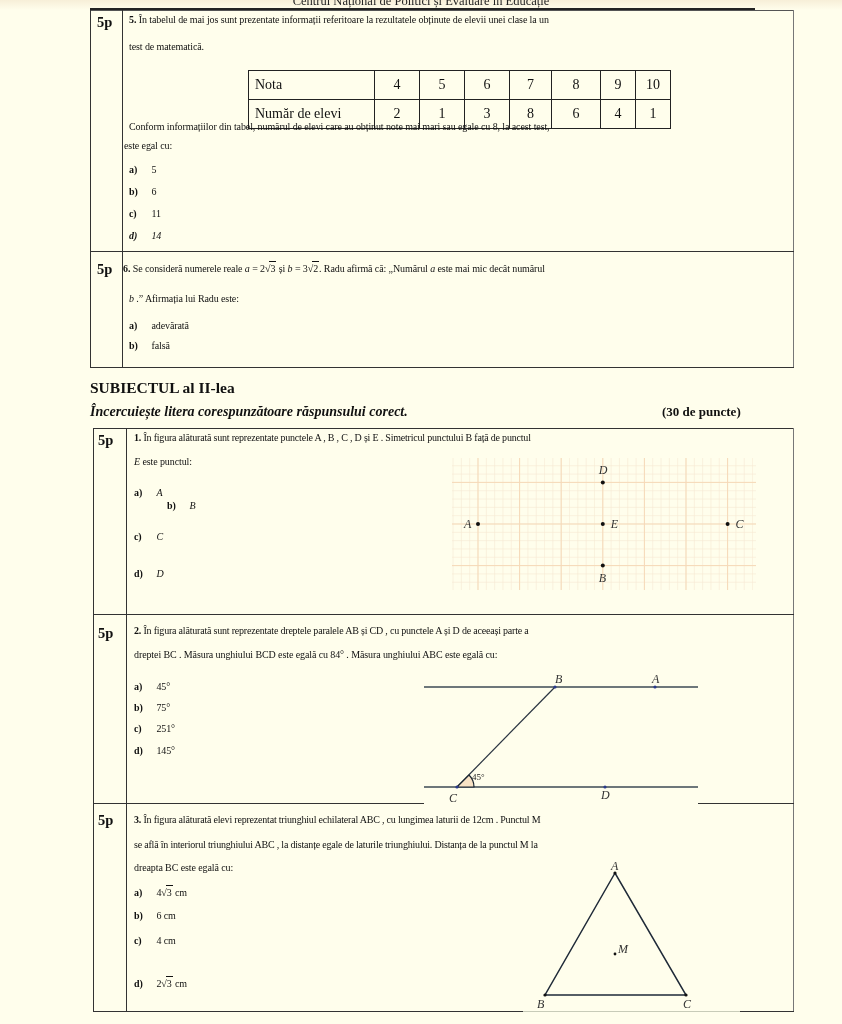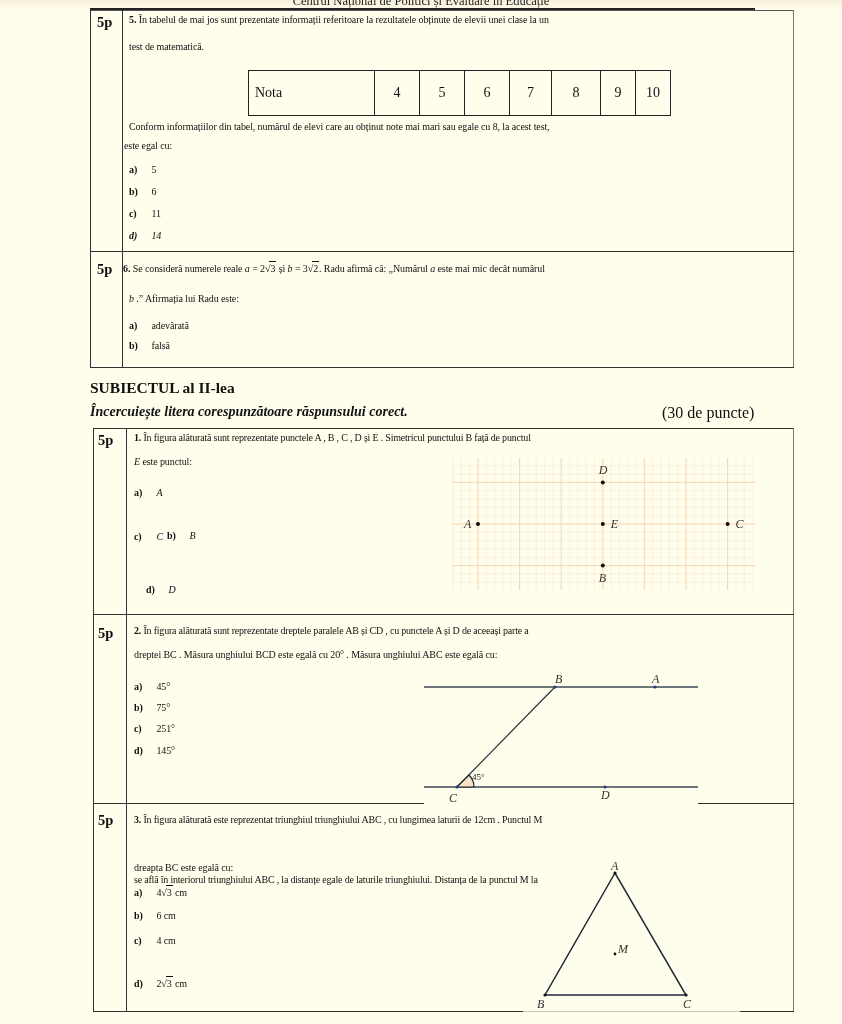--- a/index.html
+++ b/index.html
@@ -17,25 +17,25 @@
   .hdr-line { left: 90px; top: 8px; width: 665px; height: 2px; background: #222; }
   .hline { position: absolute; height: 1px; background: #333; }
   .vline { position: absolute; width: 1px; background: #333; }
   .pts { font-weight: bold; font-size: 14.5px; }
   .qtext { font-size: 10px; letter-spacing: -0.1px; }
   .qnum { font-weight: bold; }
   .opt-letter { font-weight: bold; display: inline-block; width: 20px; }
   .it { font-style: italic; }
   .sub-title { font-weight: bold; font-size: 15.5px; }
   .instr { font-weight: bold; font-style: italic; font-size: 14px; }
-  .pts-total { font-weight: normal; font-size: 16px; }
+  .pts-total { font-weight: bold; font-size: 13px; }
 
   table.grades { position: absolute; left: 248px; top: 70px; border-collapse: collapse;
     font-size: 14px; }
-  table.grades td { border: 1px solid #222; height: 20px; padding: 12px 6px; text-align: center; }
+  table.grades td { border: 1px solid #222; height: 20px; padding: 4px 6px; text-align: center; }
   table.grades td.lbl { text-align: left; width: 113px; }
   .sqrt { display: inline-block; border-top: 1px solid #111; padding: 0 1px; line-height: 14px; margin-left: -1px; }
   svg text { font-family: "Liberation Serif", serif; }
 </style>
 </head>
 <body>
 
 <div class="topband"></div>
 <div class="abs hdr-text">Centrul Național de Politici și Evaluare în Educație</div>
 <div class="abs hdr-line"></div>
@@ -62,20 +62,30 @@
         <tr>
       <td class="lbl">Nota</td>
       <td style="width:32px">4</td>
       <td style="width:32px">5</td>
       <td style="width:32px">6</td>
       <td style="width:29px">7</td>
       <td style="width:36px">8</td>
       <td style="width:22px">9</td>
       <td style="width:22px">10</td>
     </tr>
+    <tr>
+      <td class="lbl">Număr de elevi</td>
+      <td>2</td>
+      <td>1</td>
+      <td>3</td>
+      <td>8</td>
+      <td>6</td>
+      <td>4</td>
+      <td>1</td>
+    </tr>
   </tbody>
     </table>
 
   <div class="abs qtext" style="left:129px;top:121px;">Conform informațiilor din tabel, numărul de elevi care au obținut note mai mari sau egale cu 8, la acest test,</div>
   <div class="abs qtext" style="left:124px;top:140px;">este egal cu:</div>
 
   <div class="abs qtext" style="left:129px;top:164px;"><span class="opt-letter">a)</span> <span>5</span></div>
   <div class="abs qtext" style="left:129px;top:186px;"><span class="opt-letter">b)</span> <span>6</span></div>
   <div class="abs qtext" style="left:129px;top:208px;"><span class="opt-letter">c)</span> <span>11</span></div>
   <div class="abs qtext" style="left:129px;top:230px;font-style:italic;"><span class="opt-letter">d)</span> <span>14</span></div>
@@ -106,23 +116,23 @@
   <div class="hline" style="left:93px;top:1011px;width:430px;"></div>
   <div class="hline" style="left:523px;top:1011px;width:217px;background:#c8cbb8;"></div>
   <div class="hline" style="left:740px;top:1011px;width:54px;"></div>
 </div>
 
 <div>
   <div class="abs pts" style="left:98px;top:432px;">5p</div>
   <div class="abs qtext" style="left:134px;top:432px;letter-spacing:-0.2px;"><span class="qnum">1.</span><span> În figura alăturată sunt reprezentate punctele A , B , C , D și E . Simetricul punctului B față de punctul</span></div>
   <div class="abs qtext" style="left:134px;top:456px;"><span class="it">E</span><span> este punctul:</span></div>
   <div class="abs qtext" style="left:134px;top:487px;"><span class="opt-letter">a)</span> <span class="it">A</span></div>
-  <div class="abs qtext" style="left:134px;top:530px;padding-left:33px;"><span class="opt-letter">b)</span> <span class="it">B</span></div>
+  <div class="abs qtext" style="left:134px;top:500px;padding-left:33px;"><span class="opt-letter">b)</span> <span class="it">B</span></div>
   <div class="abs qtext" style="left:134px;top:531px;"><span class="opt-letter">c)</span> <span class="it">C</span></div>
-  <div class="abs qtext" style="left:134px;top:584px;margin-left:12px;"><span class="opt-letter">d)</span> <span class="it">D</span></div>
+  <div class="abs qtext" style="left:134px;top:568px;"><span class="opt-letter">d)</span> <span class="it">D</span></div>
 
   <svg class="abs" id="grid-fig" style="left:452px;top:458px;" width="304" height="132">
     <g id="grid-lines">
         <line x1="-15.600000000000001" x2="-15.600000000000001" y1="0" y2="132" stroke="#f7e9d4" stroke-width="0.6"></line>
         <line x1="-7.280000000000001" x2="-7.280000000000001" y1="0" y2="132" stroke="#f7e9d4" stroke-width="0.6"></line>
         <line x1="1.0399999999999991" x2="1.0399999999999991" y1="0" y2="132" stroke="#f7e9d4" stroke-width="0.6"></line>
         <line x1="9.36" x2="9.36" y1="0" y2="132" stroke="#f7e9d4" stroke-width="0.6"></line>
         <line x1="17.68" x2="17.68" y1="0" y2="132" stroke="#f7e9d4" stroke-width="0.6"></line>
         <line x1="26" x2="26" y1="0" y2="132" stroke="#f7e9d4" stroke-width="0.6"></line>
         <line x1="34.32" x2="34.32" y1="0" y2="132" stroke="#f7e9d4" stroke-width="0.6"></line>
@@ -198,21 +208,21 @@
         <text x="146.8" y="16.4" font-size="12" font-style="italic" fill="#333" font-family="Liberation Serif, serif">D</text>
         <circle cx="150.8" cy="107.6" r="2" fill="#111"></circle>
         <text x="146.8" y="123.6" font-size="12" font-style="italic" fill="#333" font-family="Liberation Serif, serif">B</text>
       </g>
   </svg>
 </div>
 
 <div>
   <div class="abs pts" style="left:98px;top:625px;">5p</div>
   <div class="abs qtext" style="left:134px;top:625px;letter-spacing:-0.2px;"><span class="qnum">2.</span><span> În figura alăturată sunt reprezentate dreptele paralele AB și CD , cu punctele A și D de aceeași parte a</span></div>
-  <div class="abs qtext" style="left:134px;top:649px;">dreptei BC . Măsura unghiului BCD este egală cu 20° . Măsura unghiului ABC este egală cu:</div>
+  <div class="abs qtext" style="left:134px;top:649px;">dreptei BC . Măsura unghiului BCD este egală cu 84° . Măsura unghiului ABC este egală cu:</div>
   <div class="abs qtext" style="left:134px;top:681px;"><span class="opt-letter">a)</span> <span>45°</span></div>
   <div class="abs qtext" style="left:134px;top:702px;"><span class="opt-letter">b)</span> <span>75°</span></div>
   <div class="abs qtext" style="left:134px;top:723px;"><span class="opt-letter">c)</span> <span>251°</span></div>
   <div class="abs qtext" style="left:134px;top:745px;"><span class="opt-letter">d)</span> <span>145°</span></div>
 
   <svg class="abs" style="left:420px;top:670px;" width="285" height="136">
     <line x1="4" y1="17" x2="278" y2="17" stroke="#3c4a55" stroke-width="1.6"></line>
     <line x1="4" y1="117" x2="278" y2="117" stroke="#3c4a55" stroke-width="1.6"></line>
     <line x1="37" y1="117" x2="135" y2="17" stroke="#2a3440" stroke-width="1.2"></line>
     <path d="M37,117 L54,117 A17,17 0 0 0 49,105 Z" fill="#f8e2c4" stroke="#1a2530" stroke-width="1.2"></path>
@@ -223,22 +233,22 @@
     <circle cx="185" cy="117" r="1.6" fill="#2a3a8a"></circle>
     <text x="135" y="13" font-size="12" font-style="italic" fill="#333">B</text>
     <text x="232" y="13" font-size="12" font-style="italic" fill="#333">A</text>
     <text x="29" y="132" font-size="12" font-style="italic" fill="#333">C</text>
     <text x="181" y="129" font-size="12" font-style="italic" fill="#333">D</text>
   </svg>
 </div>
 
 <div>
   <div class="abs pts" style="left:98px;top:812px;">5p</div>
-  <div class="abs qtext" style="left:134px;top:814px;letter-spacing:-0.2px;"><span class="qnum">3.</span><span> În figura alăturată este reprezentat triunghiul triunghiului ABC , cu lungimea laturii de 12cm . Punctul M</span></div>
-  <div class="abs qtext" style="left:134px;top:874px;letter-spacing:-0.2px;">se află în interiorul triunghiului ABC , la distanțe egale de laturile triunghiului. Distanța de la punctul M la</div>
+  <div class="abs qtext" style="left:134px;top:814px;letter-spacing:-0.2px;"><span class="qnum">3.</span><span> În figura alăturată elevi reprezentat triunghiul echilateral ABC , cu lungimea laturii de 12cm . Punctul M</span></div>
+  <div class="abs qtext" style="left:134px;top:839px;letter-spacing:-0.2px;">se află în interiorul triunghiului ABC , la distanțe egale de laturile triunghiului. Distanța de la punctul M la</div>
   <div class="abs qtext" style="left:134px;top:862px;">dreapta BC este egală cu:</div>
   <div class="abs qtext" style="left:134px;top:885px;"><span class="opt-letter">a)</span> <span>4</span>√<span class="sqrt">3</span><span> cm</span></div>
   <div class="abs qtext" style="left:134px;top:910px;"><span class="opt-letter">b)</span> <span>6 cm</span></div>
   <div class="abs qtext" style="left:134px;top:935px;"><span class="opt-letter">c)</span> <span>4 cm</span></div>
   <div class="abs qtext" style="left:134px;top:960px;margin-top:16px;"><span class="opt-letter">d)</span> <span>2</span>√<span class="sqrt">3</span><span> cm</span></div>
 
   <svg class="abs" style="left:525px;top:856px;" width="180" height="156">
     <polygon points="90,17 20,139 161,139" fill="none" stroke="#1f2a38" stroke-width="1.5"></polygon>
     <circle cx="90" cy="17" r="1.6" fill="#111"></circle>
     <circle cx="20" cy="139" r="1.6" fill="#111"></circle>

